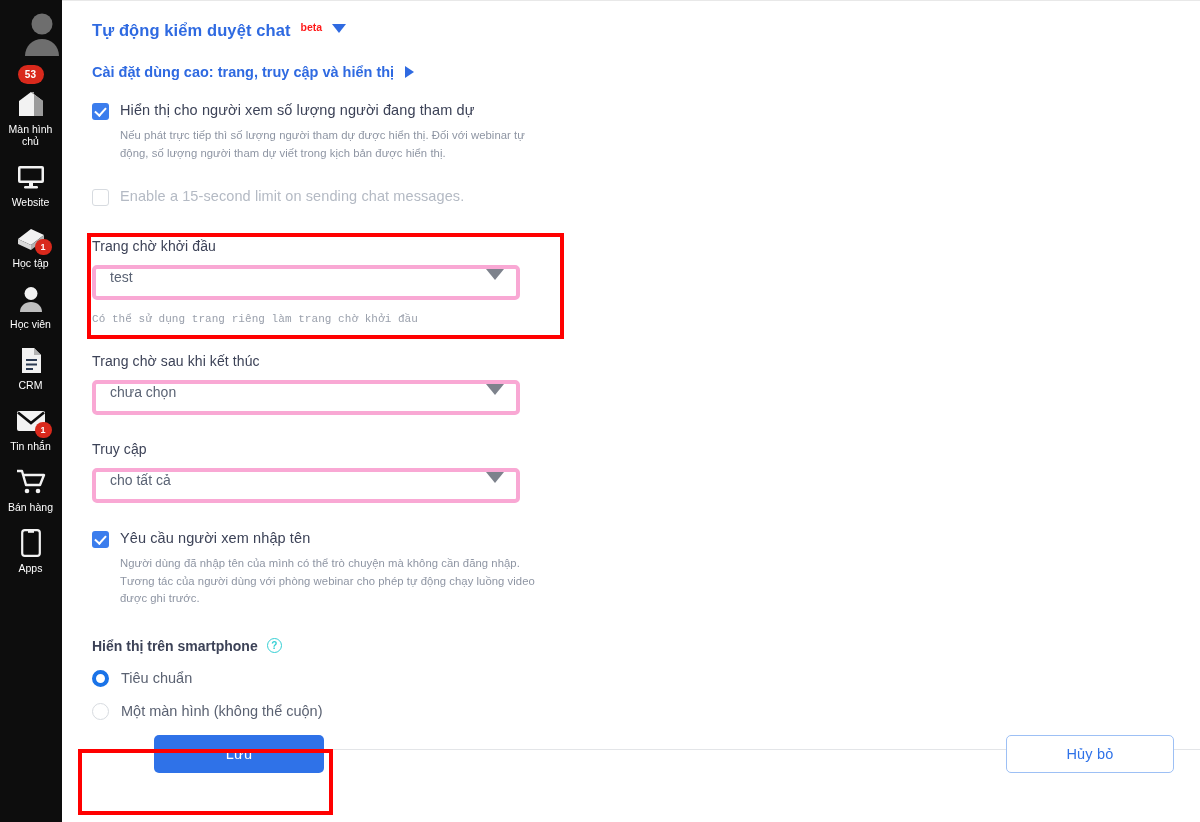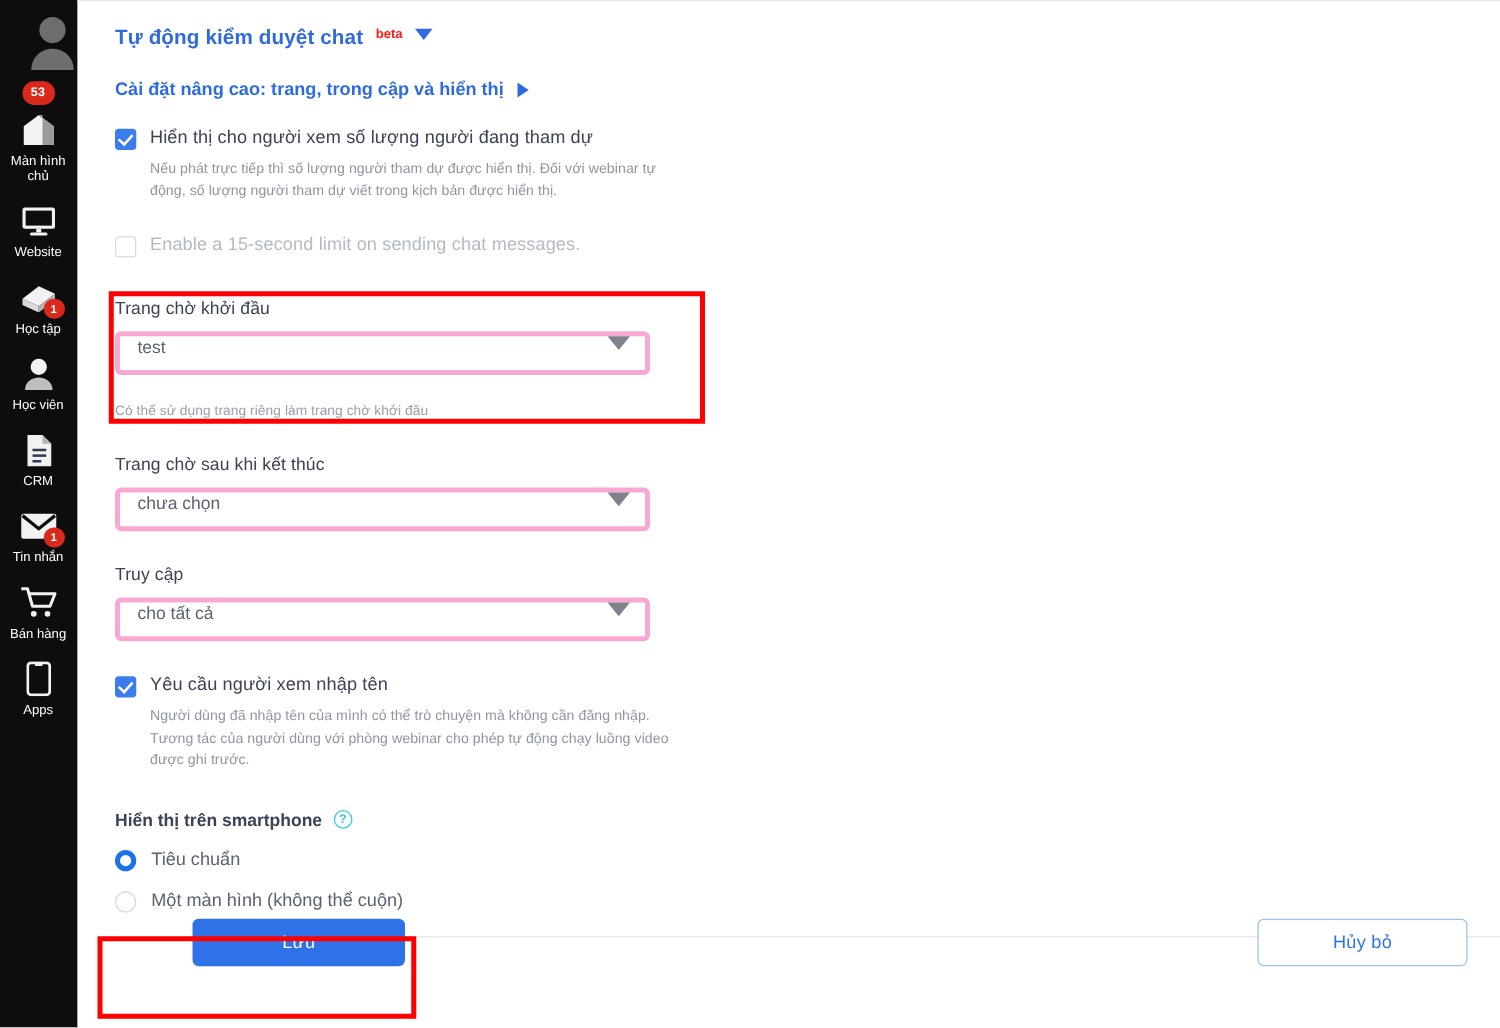--- a/index.html
+++ b/index.html
@@ -109,21 +109,21 @@
     border: 4px solid #f9a8d4; border-radius: 5px;
     display: flex; align-items: flex-start; justify-content: space-between;
     padding: 0 12px 0 14px; background: #fff; cursor: pointer;
   }
   .select-value { font-size: 14px; color: #5a6374; }
   .select-arrow {
     width: 0; height: 0;
     border-left: 9px solid transparent; border-right: 9px solid transparent;
     border-top: 11px solid #7d828c;
   }
-  .field-help { font-size: 11px; color: #9aa0ac; margin-top: 23px; letter-spacing: .05px; }
+  .field-help { font-size: 11px; color: #9aa0ac; margin-top: 13px; letter-spacing: .05px; font-family: Liberation Mono, monospace; }
 
   
   .sp-head { display: flex; align-items: center; margin-top: 30px; }
   .sp-title { font-size: 14px; color: #3c4257; font-weight: 600; }
   .help-icon {
     margin-left: 9px; width: 15px; height: 15px; border-radius: 50%;
     border: 1.5px solid #35cfd4; color: #35cfd4;
     font-size: 10px; font-weight: bold; line-height: 12px;
     display: flex; align-items: center; justify-content: center; cursor: pointer;
   }
@@ -273,21 +273,21 @@
   <main class="main">
     <div class="content">
 
       <div class="title-row">
         <span class="title-text">Tự động kiểm duyệt chat</span>
         <span class="beta-badge">beta</span>
         <span class="caret-down"></span>
       </div>
 
       <div class="adv-row">
-        <span class="adv-text">Cài đặt nâng cao: trang, trong cập và hiển thị</span>
+        <span class="adv-text">Cài đặt dùng cao: trang, truy cập và hiển thị</span>
         <span class="caret-right"></span>
       </div>
 
       <div class="chk-row">
         <span class="chk on"></span>
         <span class="chk-label">Hiển thị cho người xem số lượng người đang tham dự</span>
       </div>
       <div class="desc">Nếu phát trực tiếp thì số lượng người tham dự được hiển thị. Đối với webinar tự động, số lượng người tham dự viết trong kịch bản được hiển thị.</div>
 
       <div class="chk-row" style="margin-top:26px">

